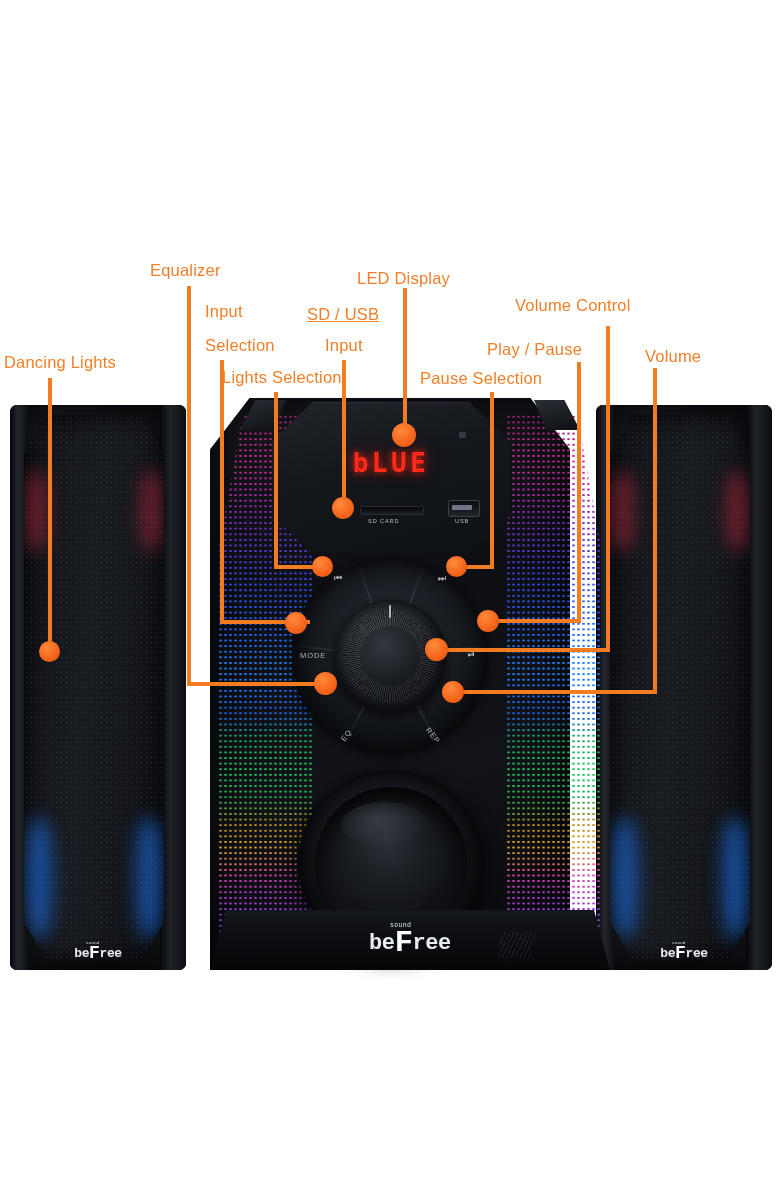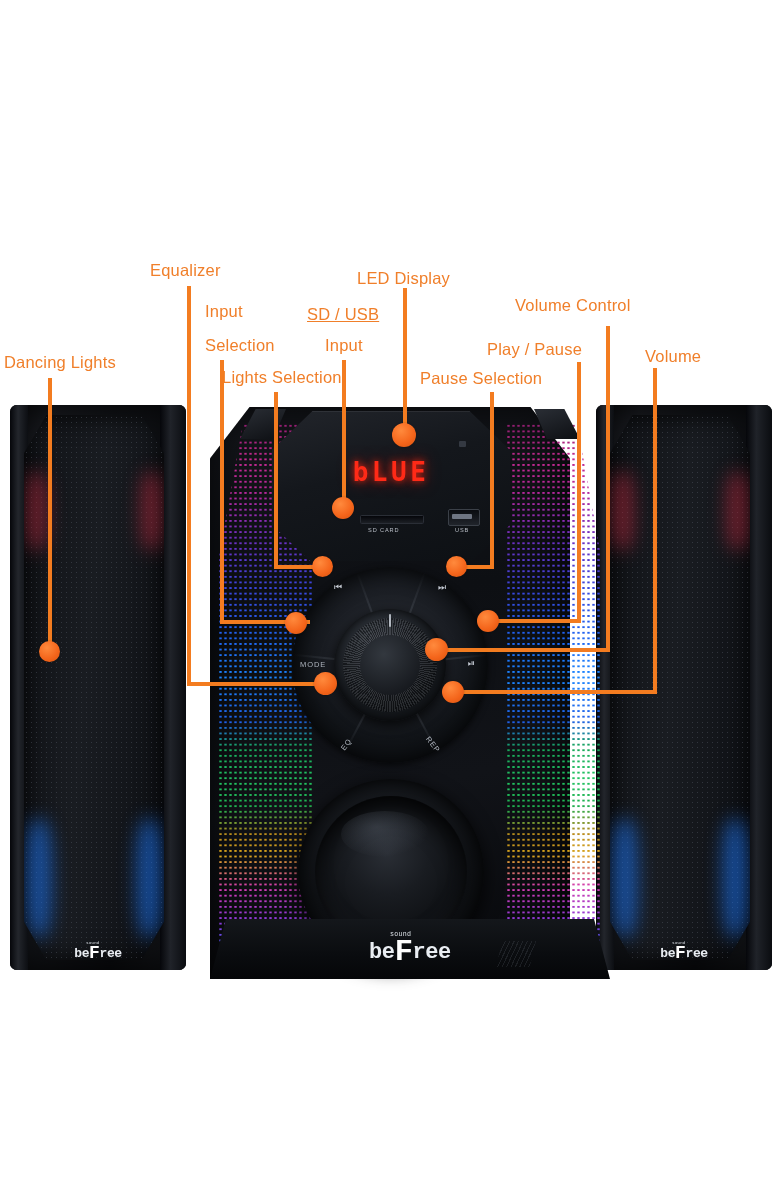--- a/index.html
+++ b/index.html
@@ -87,21 +87,21 @@
   }
   .glowb{
     position:absolute;filter:blur(9px);opacity:.55;border-radius:40%;
   }
   .sat .logo{
     position:absolute;bottom:9px;left:0;right:0;text-align:center;
   }
 
   
   #main{
-    position:absolute;left:210px;top:407px;width:400px;height:572px;
+    position:absolute;left:210px;top:398px;width:400px;height:572px;
   }
   .mainBody{
     position:absolute;left:0;top:0;width:360px;height:572px;
     background:linear-gradient(170deg,#15171c 0%,#0d0f13 35%,#111318 65%,#07080b 100%);
     clip-path:polygon(11% 0,89% 0,100% 9%,100% 100%,0 100%,0 9%);
     box-shadow:inset 0 0 50px rgba(0,0,0,.9);
   }
   
   .wing{
     position:absolute;top:16px;bottom:24px;width:96px;

